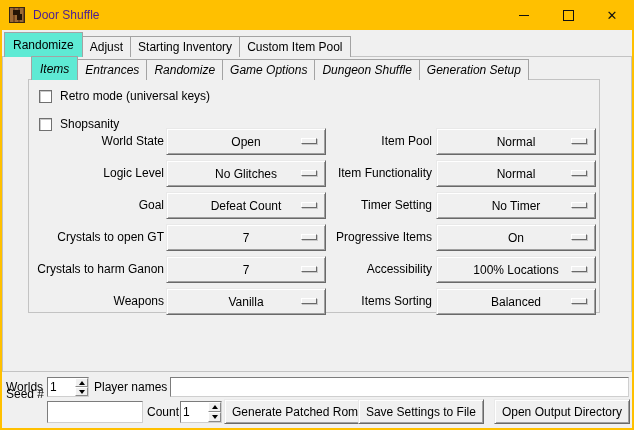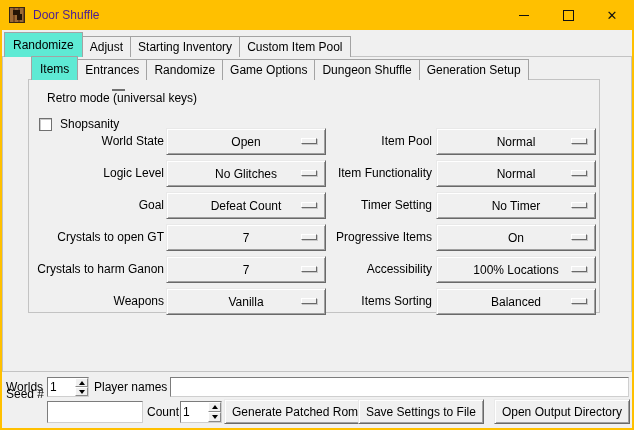--- a/index.html
+++ b/index.html
@@ -17,21 +17,21 @@
   .app-icon:before{content:"";position:absolute;left:3px;top:2px;width:7px;height:5px;background:#241505;}
   .title-text{position:absolute;left:33px;top:0;height:20px;line-height:30px;color:#4c1d95;}
   .winbtn{position:absolute;top:0;height:30px;width:44px;display:flex;align-items:center;justify-content:center;}
   .wb-min{right:88px}.wb-max{right:44px}.wb-close{right:0}
   .glyph-min{width:10px;height:0;border-bottom:1px solid #111;}
   .glyph-max{width:9px;height:9px;border:1px solid #111;}
   .glyph-close{font-size:13px;color:#111;line-height:1;}
   
   .tabrow{position:absolute;display:flex;align-items:flex-end;z-index:3;}
   .tabs1{left:2px;top:30px;height:25px;}
-  .tabs2{left:29px;top:54px;height:24px;z-index:4;}
+  .tabs2{left:29px;top:54px;height:24px;z-index:4;font-style:italic;}
   .tab{box-sizing:border-box;height:21px;padding:0 7px;display:flex;align-items:center;
     background:#F0F0F0;border:1px solid #A3A3A3;border-bottom:none;margin-right:-1px;white-space:nowrap;}
   .tab.sel{background:#5eead4;height:25px;position:relative;z-index:5;padding:0 8px;}
   .tabs2 .tab.sel{height:24px;}
   
   .frame{position:absolute;box-sizing:border-box;border:1px solid #C3C3C3;background:#F0F0F0;}
   .frame1{left:0;top:54px;width:630px;height:316px;}
   .frame2{left:26px;top:77px;width:572px;height:234px;}
   
   .cbrow{position:absolute;display:flex;align-items:center;height:14px;}
@@ -126,21 +126,21 @@
         <span>Game Options</span>
       </div>
     <div class="tab">
         <span>Dungeon Shuffle</span>
       </div>
     <div class="tab">
         <span>Generation Setup</span>
       </div>
   </div>
 
-  <div class="cbrow" style="left:37px;top:87px;flex-direction:column;">
+  <div class="cbrow" style="left:37px;top:87px;">
     <div class="cbox"></div>
     <span class="cblabel">Retro mode (universal keys)</span>
   </div>
   <div class="cbrow" style="left:37px;top:115px;">
     <div class="cbox"></div>
     <span class="cblabel">Shopsanity</span>
   </div>
 
   <span class="opt-label lab-left" style="top:126px">World State</span>
   <div class="dd dd-left" style="top:126px">

